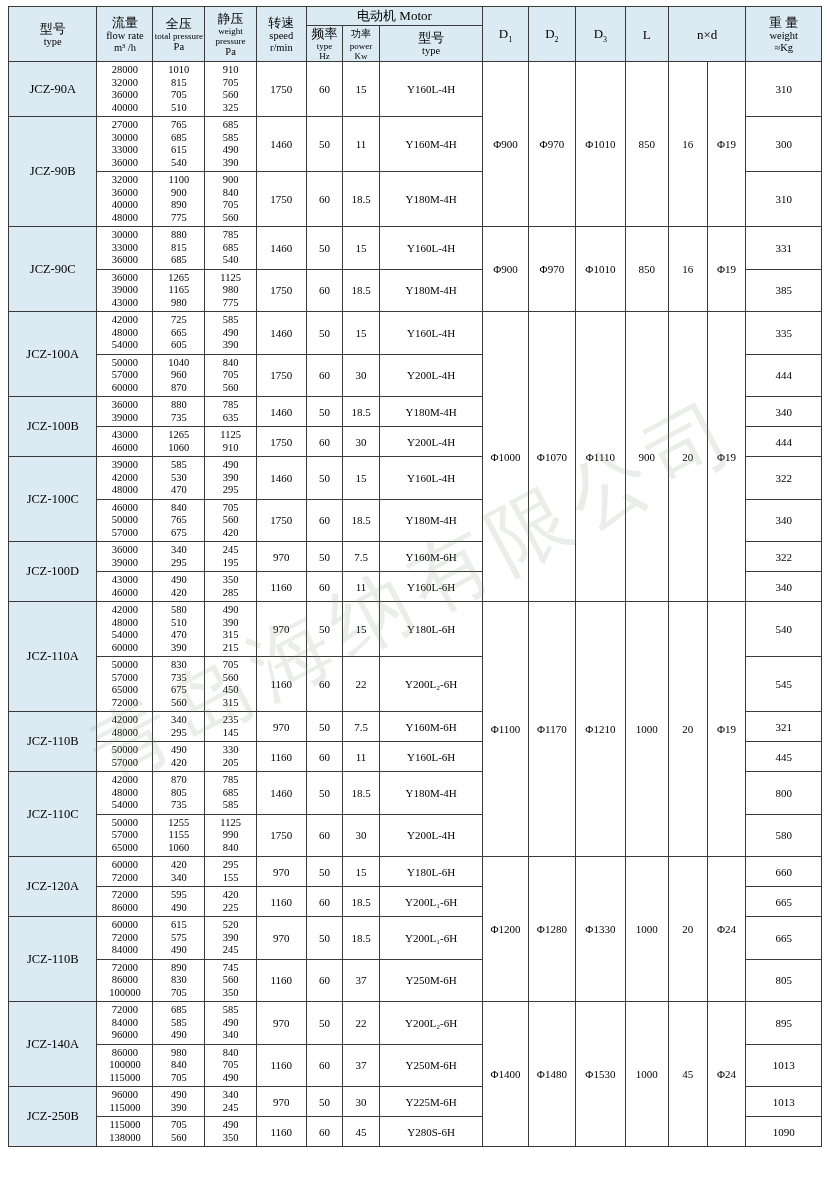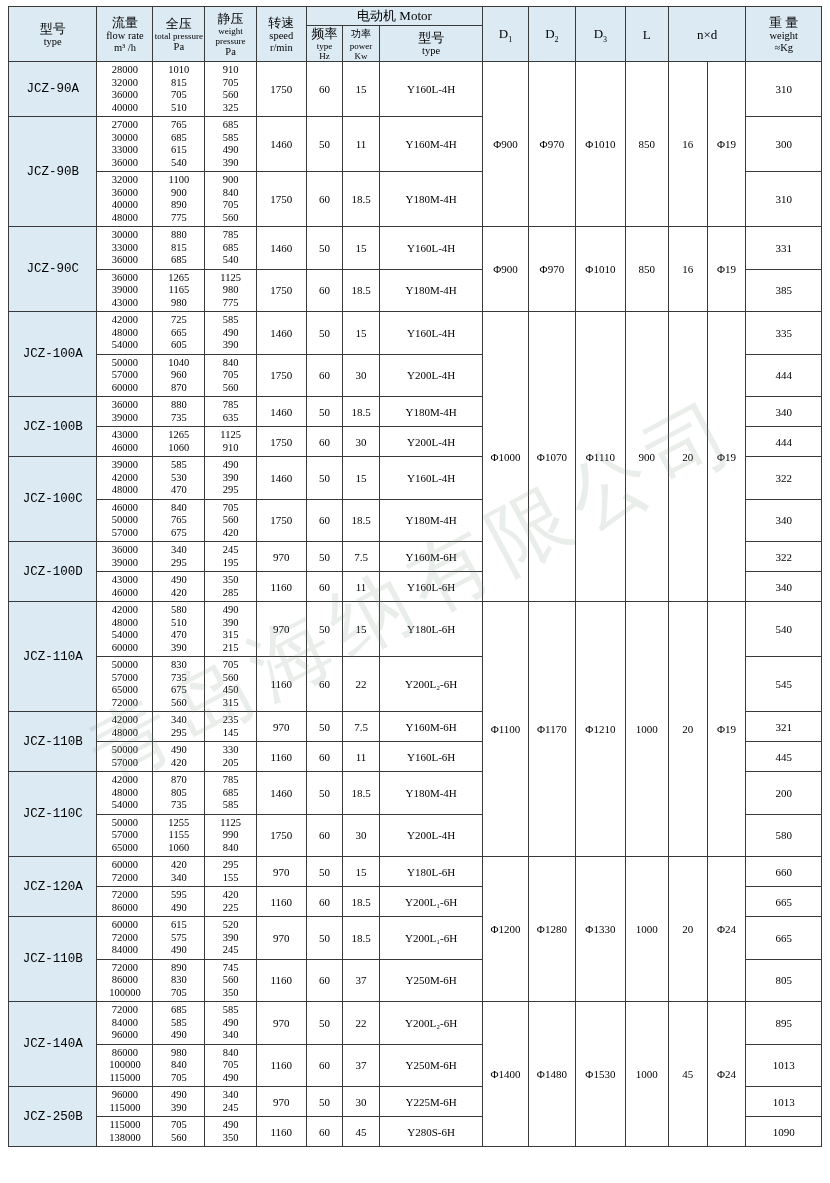--- a/index.html
+++ b/index.html
@@ -4,21 +4,21 @@
 <style>
   html,body{margin:0;padding:0;background:#ffffff;}
   body{font-family:"Liberation Serif", serif; color:#000;}
   #page{position:relative;width:830px;height:1183px;overflow:hidden;}
   table{border-collapse:collapse;width:814px;margin:6px 8px 0 8px;table-layout:fixed;}
   td,th{border:1px solid #3a3a3a;text-align:center;vertical-align:middle;padding:0;}
   .hdr{background:#dceaf3;font-weight:normal;}
   .hdr .cn{font-size:13px;line-height:15px;}
   .hdr .en{font-size:10.5px;line-height:12px;}
   .hdr .en2{font-size:9px;line-height:10px;}
-  .modelcell{background:#dceaf3;font-size:12.5px;font-family:Liberation Mono, monospace;}
+  .modelcell{background:#dceaf3;font-size:12.5px;}
   .multi{font-size:10.5px;line-height:12.5px;padding:2px 0;}
   .val{font-size:11px;}
   .sub{vertical-align:sub;font-size:8px;}
   .watermark{position:absolute;left:50%;top:50%;transform:translate(-50%,-50%) rotate(-28deg);
     font-size:80px;color:rgba(120,150,130,0.16);white-space:nowrap;font-family:"Liberation Serif",serif;
     pointer-events:none;letter-spacing:10px;}
   .motorgroup{font-size:13px;}
 </style>
 </head>
 <body>
@@ -440,21 +440,21 @@
       <td class="multi" style="white-space:pre-line">870
 805
 735</td>
       <td class="multi" style="white-space:pre-line">785
 685
 585</td>
       <td class="val">1460</td>
       <td class="val">50</td>
       <td class="val">18.5</td>
       <td class="val">Y180M-4H</td>
-      <td class="val">200</td>
+      <td class="val">800</td>
     </tr>
 
     <tr>
       <td class="multi" style="white-space:pre-line">50000
 57000
 65000</td>
       <td class="multi" style="white-space:pre-line">1255
 1155
 1060</td>
       <td class="multi" style="white-space:pre-line">1125

